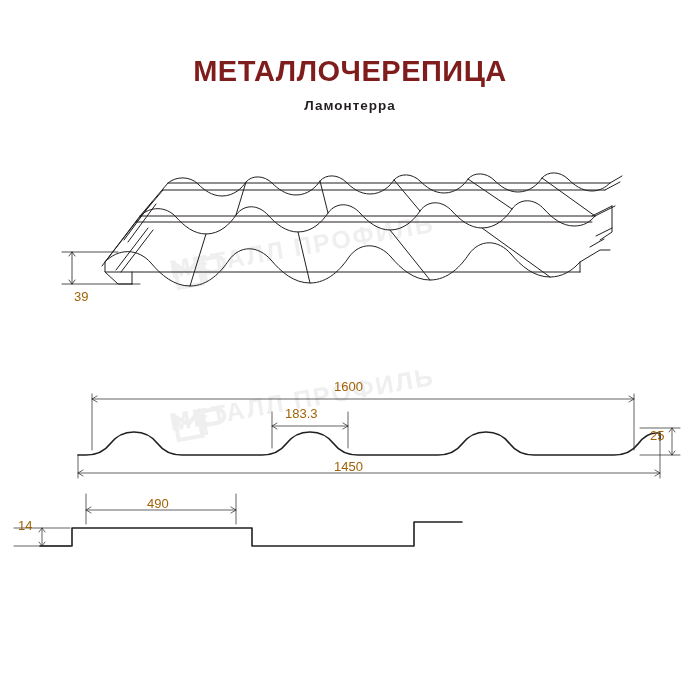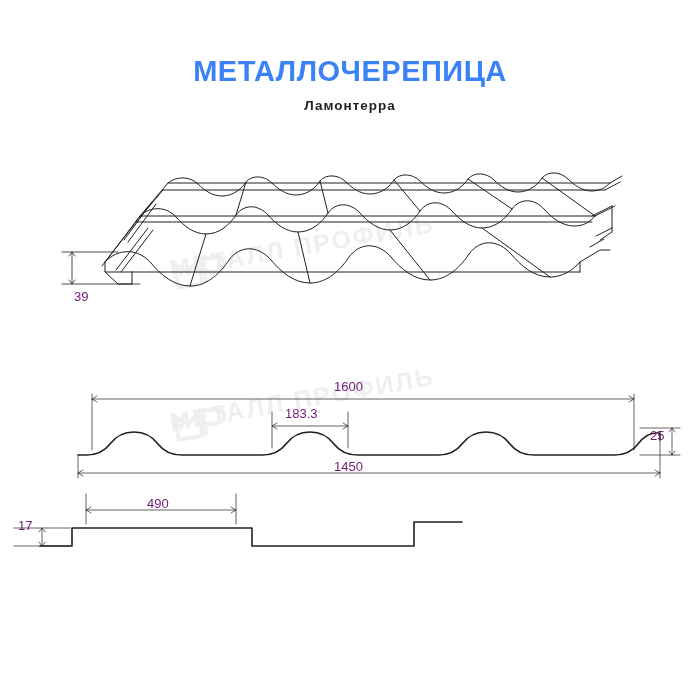--- a/index.html
+++ b/index.html
@@ -24,21 +24,21 @@
     position: absolute;
     top: 56px;
     left: 0;
     width: 700px;
     text-align: center;
   }
   .title {
     font-size: 29px;
     font-weight: bold;
     letter-spacing: 0.5px;
-    color: #3b82f6;
+    color: #7f1d1d;
     line-height: 1.1;
   }
   .subtitle {
     margin-top: 10px;
     font-size: 13.5px;
     font-weight: bold;
     letter-spacing: 1px;
     color: #231f20;
   }
   .drawing {
@@ -66,21 +66,21 @@
     font-size: 25px;
     transform: rotate(-10deg);
   }
   .wm-logo {
     position: absolute;
     pointer-events: none;
   }
   .dim-label {
     position: absolute;
     font-size: 13px;
-    color: #701a75;
+    color: #a16207;
     white-space: nowrap;
   }
 </style>
 </head>
 <body>
 
 <div class="page">
 
   <div class="wm wm1">МЕТАЛЛ ПРОФИЛЬ</div>
   <div class="wm wm2">МЕТАЛЛ ПРОФИЛЬ</div>
@@ -235,15 +235,15 @@
   <div class="dim-label" style="left:334px; top:379px;">1600</div>
 
   <div class="dim-label" style="left:285px; top:406px;">183.3</div>
 
   <div class="dim-label" style="left:334px; top:459px;">1450</div>
 
   <div class="dim-label" style="left:650px; top:428px;">25</div>
 
   <div class="dim-label" style="left:147px; top:496px;">490</div>
 
-  <div class="dim-label" style="left:18px; top:518px;">17</div>
+  <div class="dim-label" style="left:18px; top:518px;">14</div>
 
 </div>
 
 </body></html>

